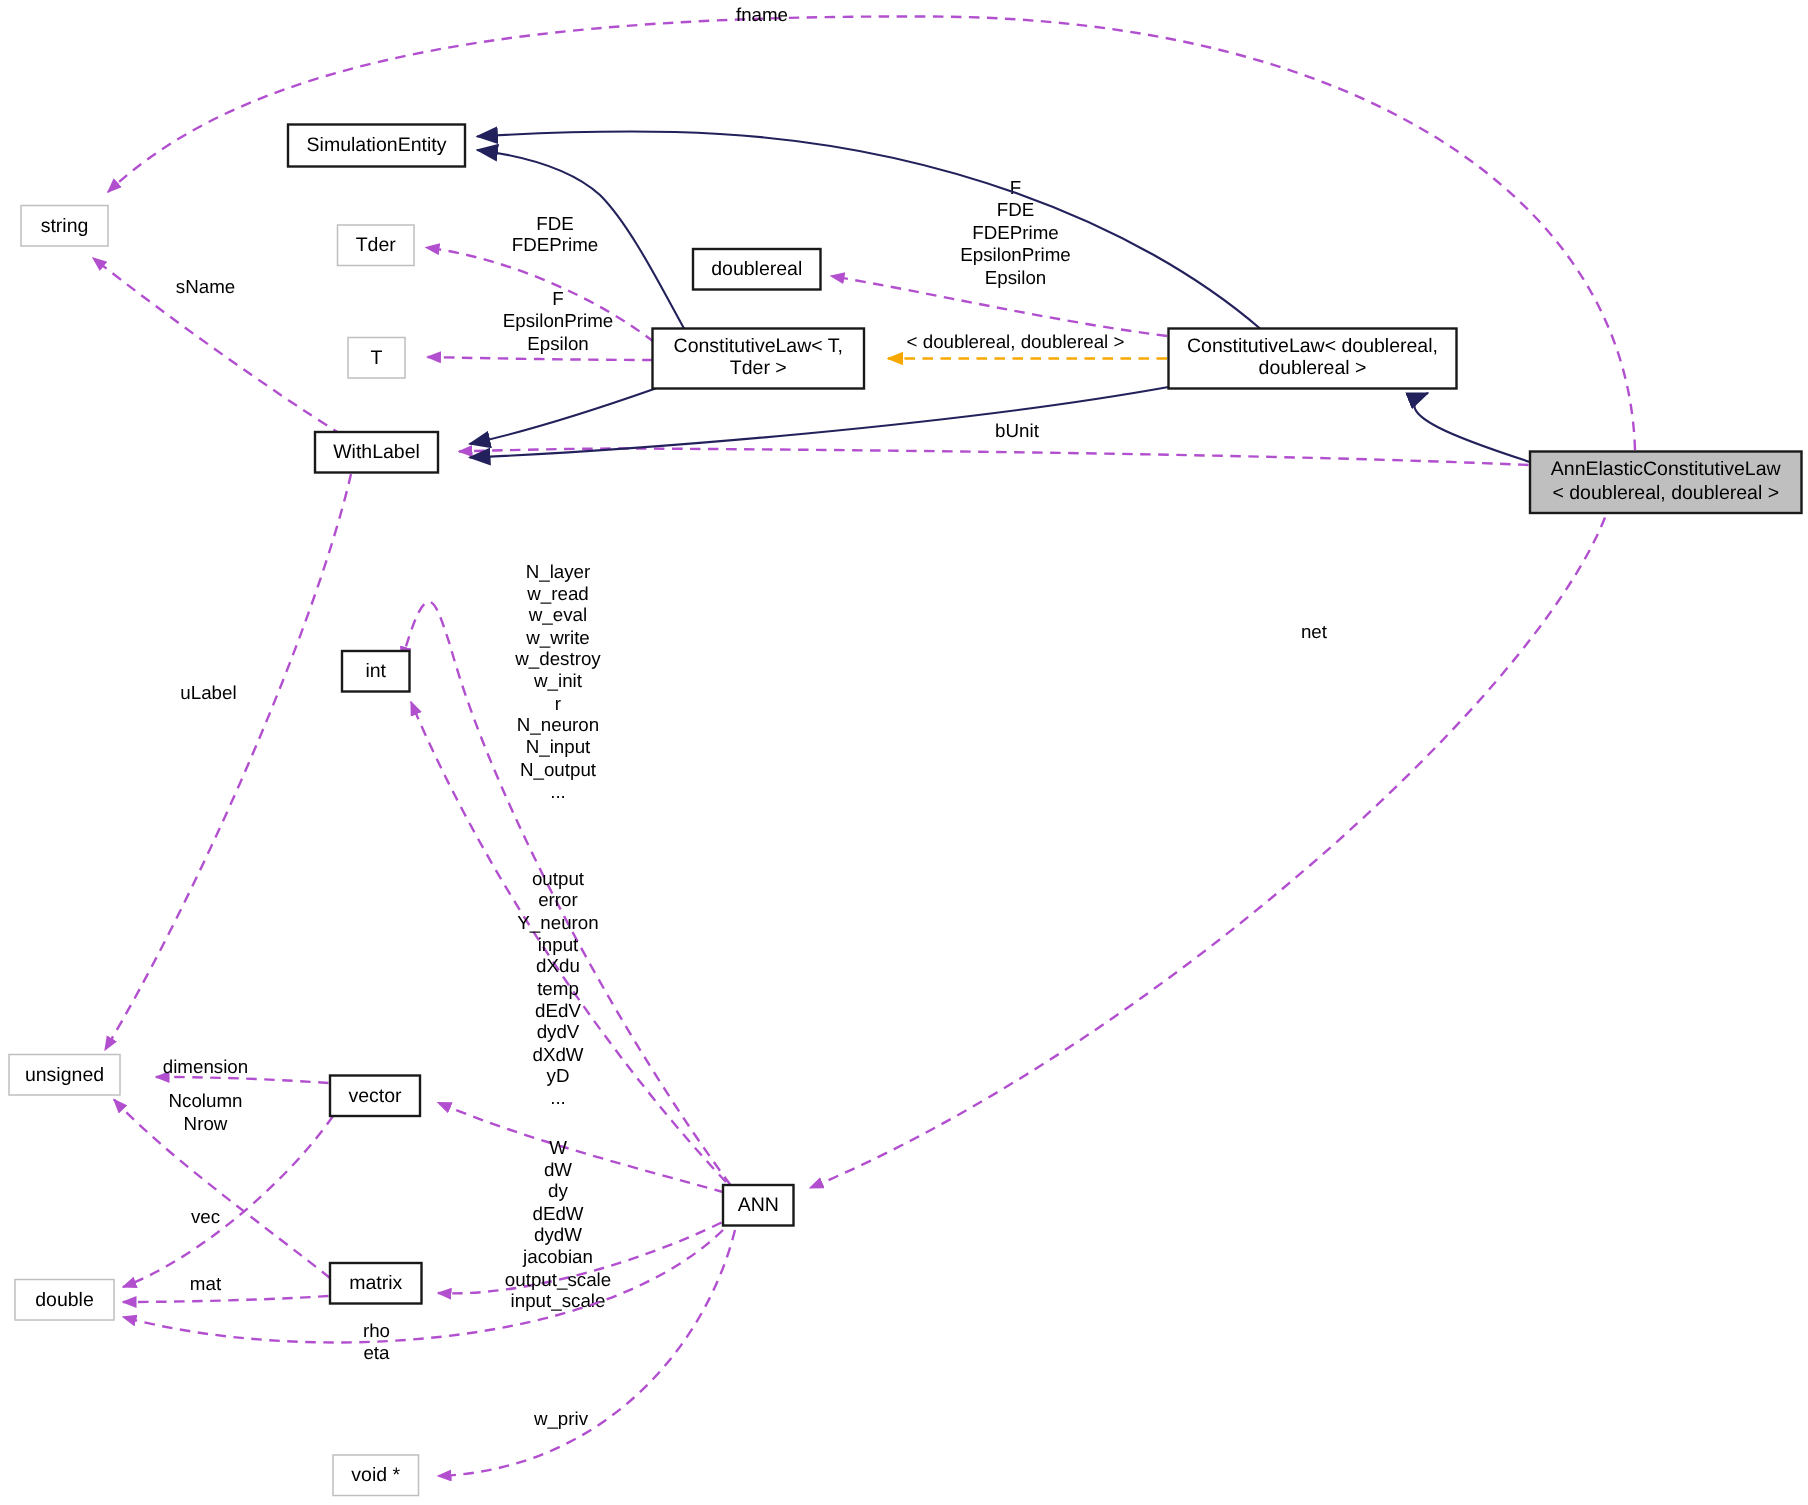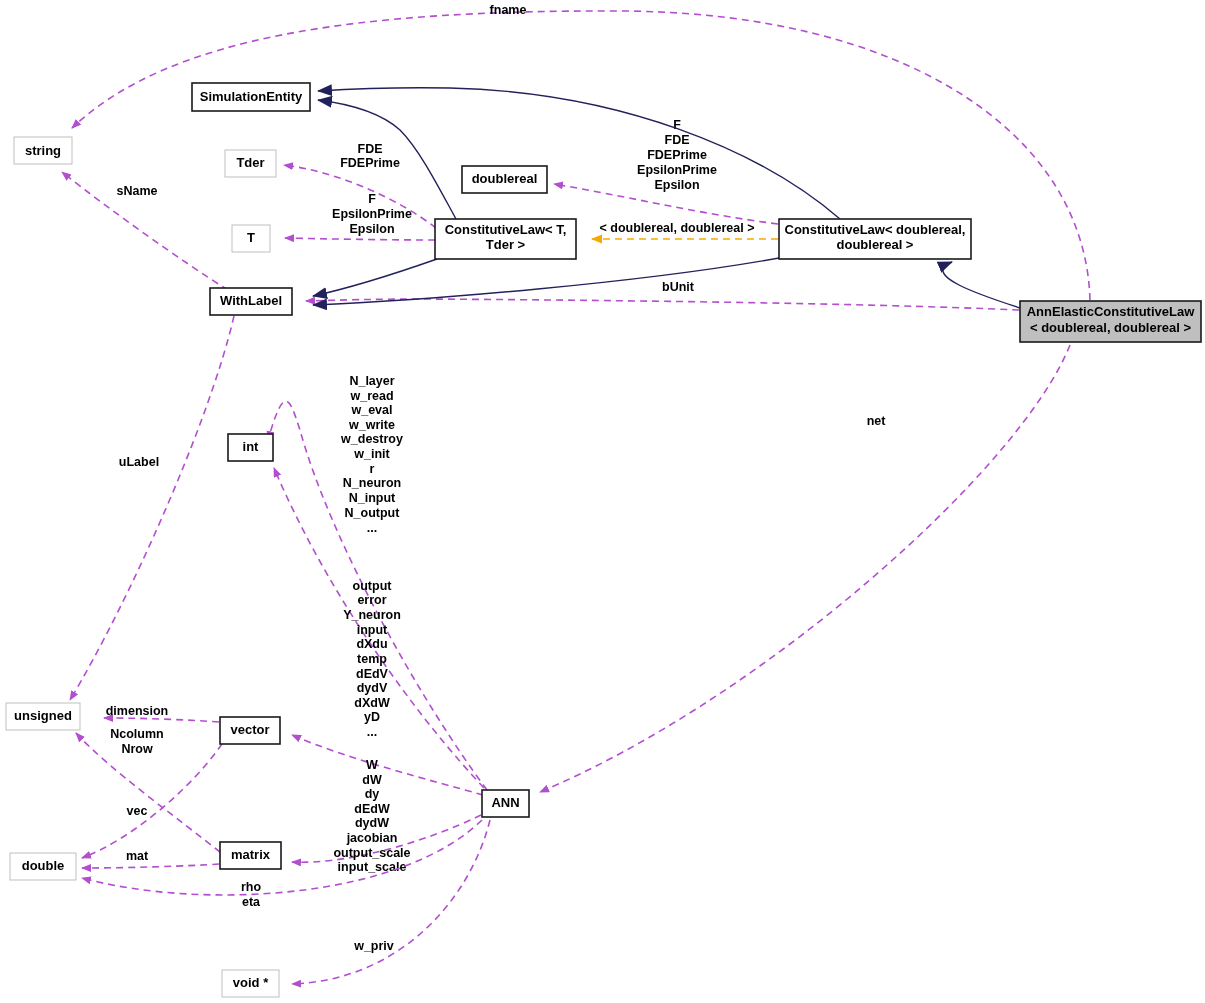--- a/index.html
+++ b/index.html
@@ -7,21 +7,20 @@
     padding: 0;
     background: #ffffff;
   }
   #diagram-root {
     position: relative;
     width: 1205px;
     height: 1003px;
     background: #ffffff;
     font-family: "Liberation Sans", sans-serif;
     overflow: hidden;
-    font-weight: bold;
   }
   svg.canvas {
     position: absolute;
     top: 0; left: 0;
     width: 1205px;
     height: 1003px;
   }
   .node-rect-plain {
     fill: #ffffff;
     stroke: #bfbfbf;

